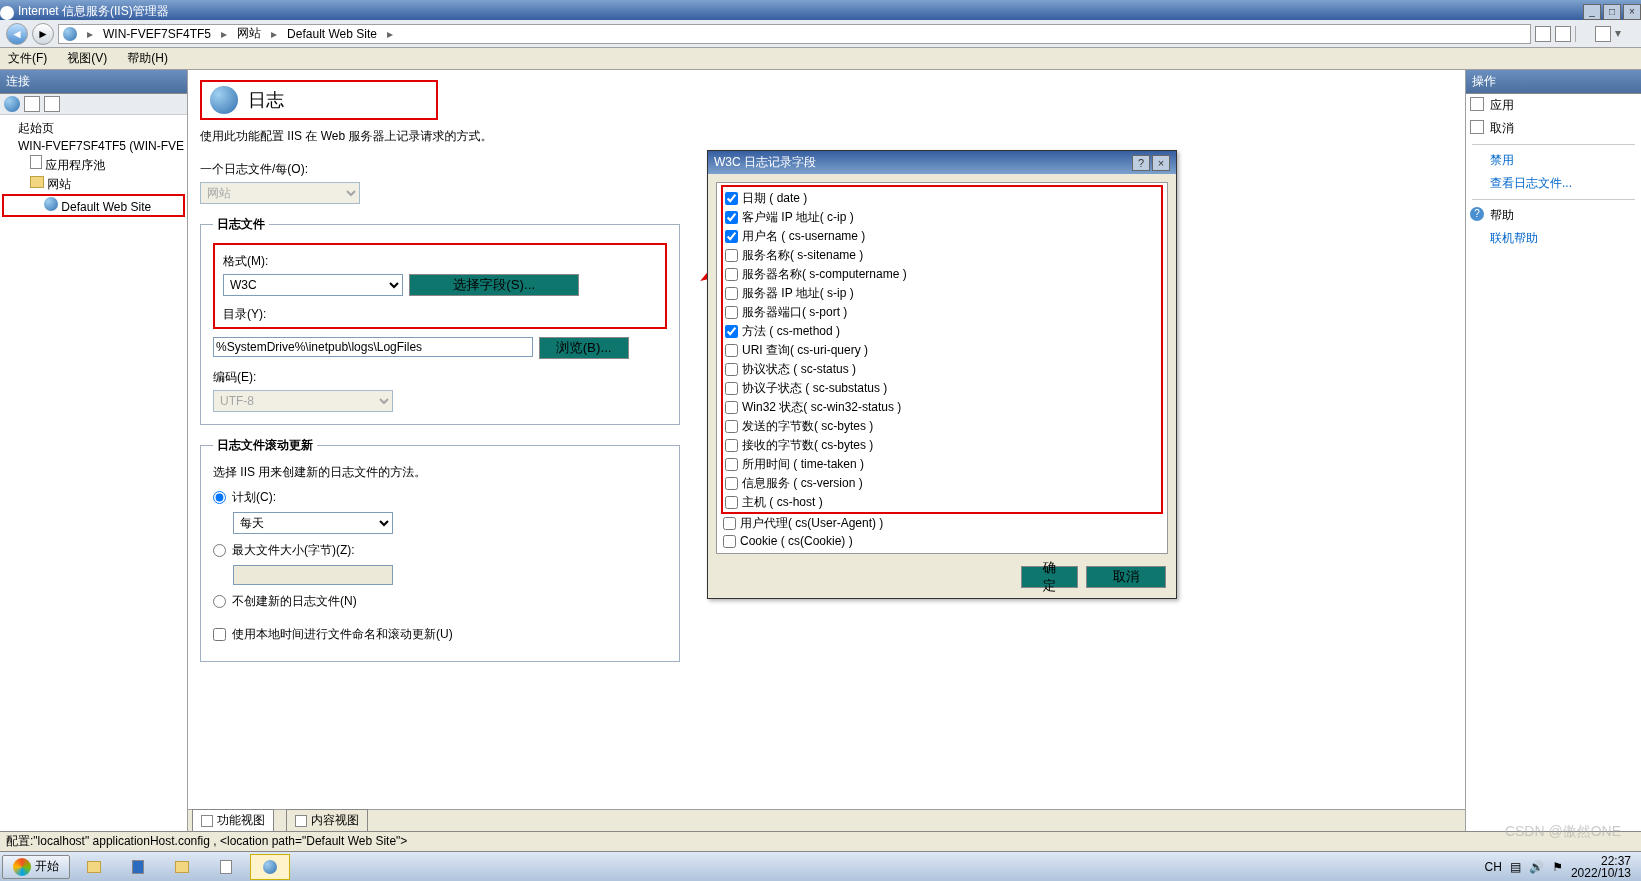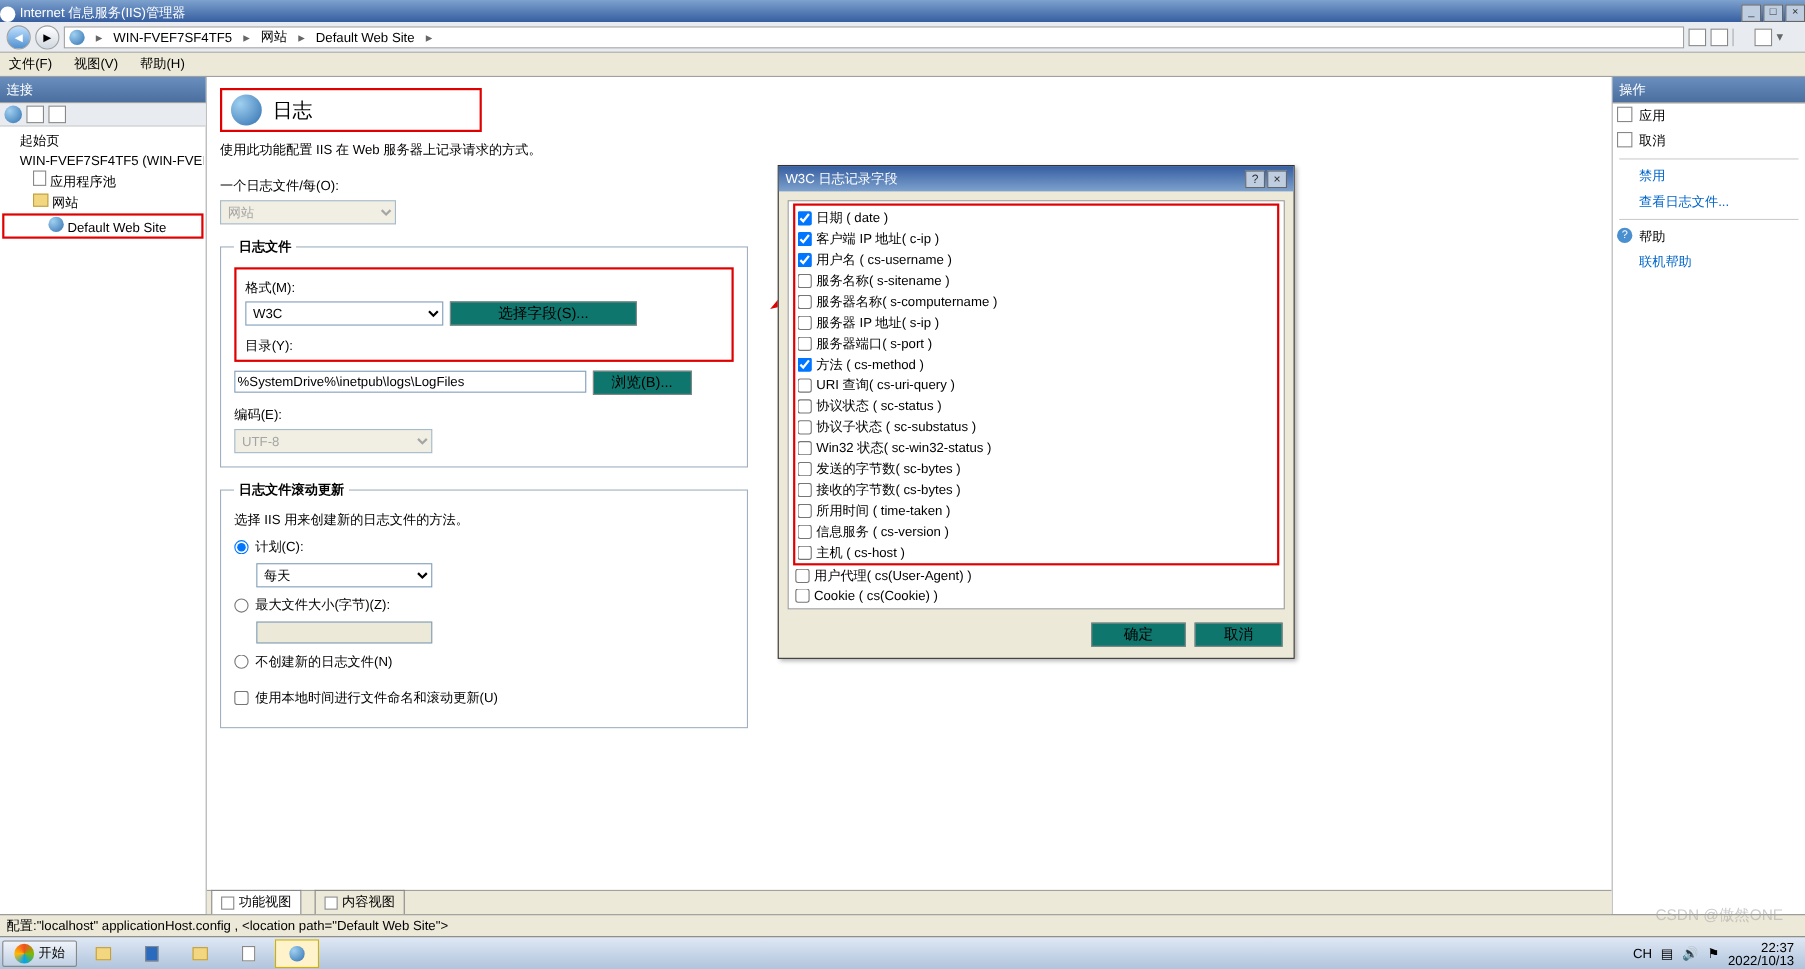--- a/index.html
+++ b/index.html
@@ -389,18 +389,18 @@
           <input type="checkbox" style="">
           <span>用户代理( cs(User-Agent) )</span>
         </div>
         <div class="field-item">
           <input type="checkbox" style="">
           <span>Cookie ( cs(Cookie) )</span>
         </div>
       </div>
   </div>
   <div class="dialog-buttons">
-    <button class="btn" style="width:86px">确定</button>
+    <button class="btn" style="width:57px">确定</button>
     <button class="btn" style="width:80px">取消</button>
   </div>
 </div>
 
 <div class="watermark">CSDN @傲然ONE</div>
 
 </body></html>

